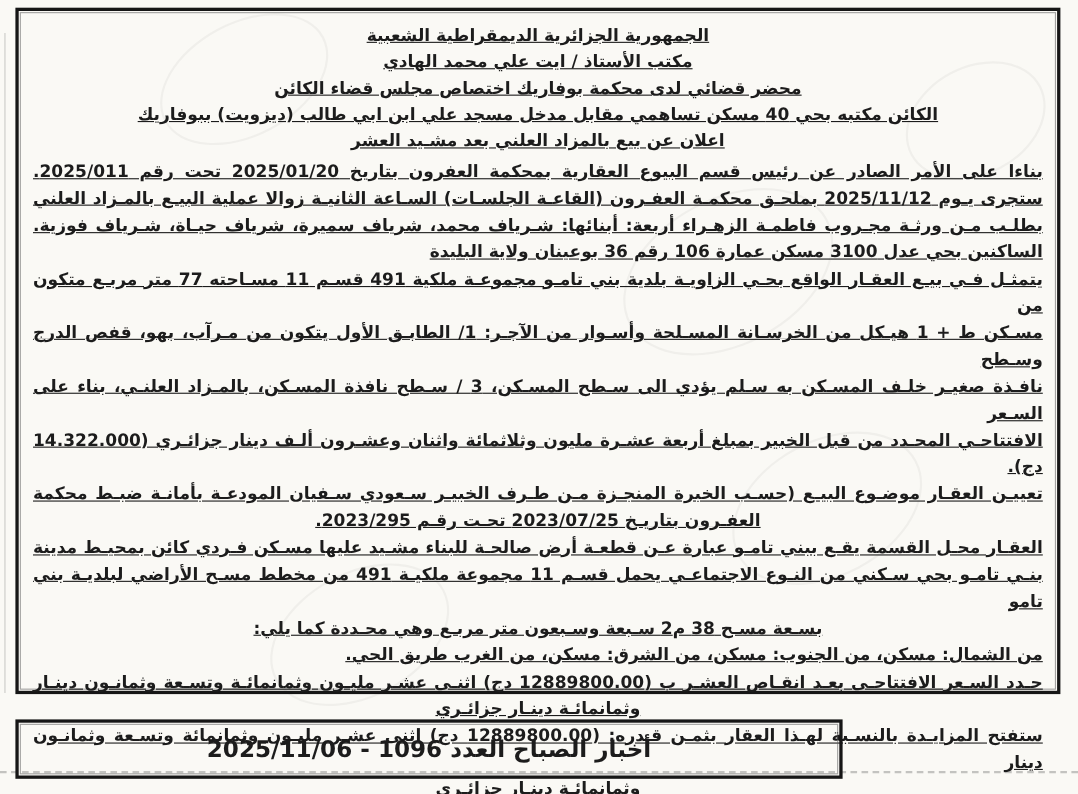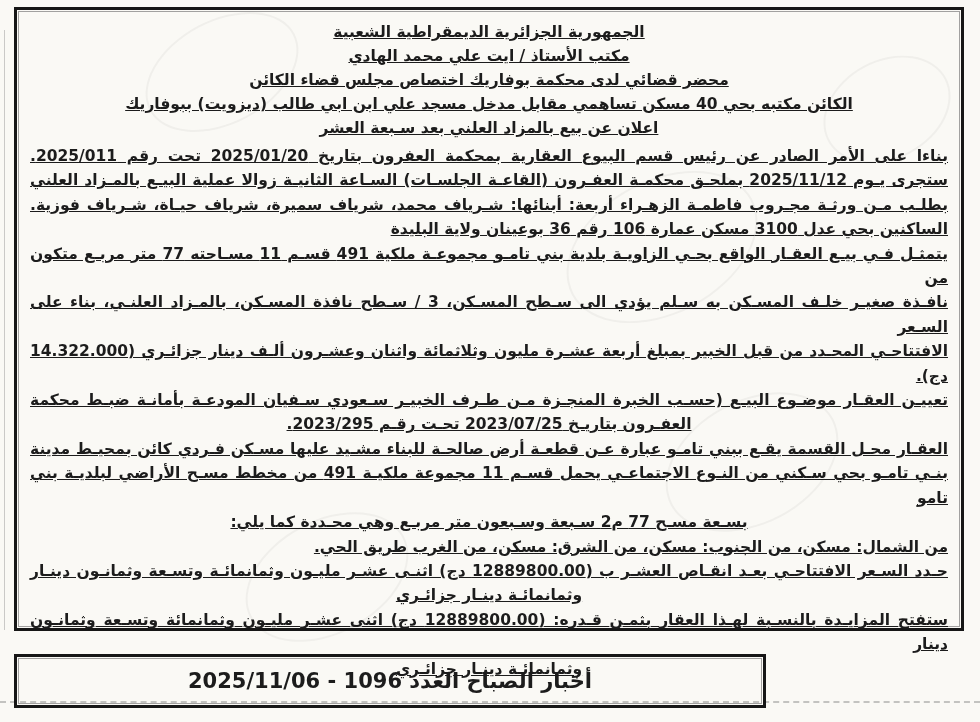--- a/index.html
+++ b/index.html
@@ -52,35 +52,36 @@
   <div class="edge-line"></div>
   <div class="scan-line"></div>
 
   <div class="main-box">
     <div class="inner">
 
       <div class="h-line">الجمهورية الجزائرية الديمقراطية الشعبية</div>
       <div class="h-line">مكتب الأستاذ / ايت علي محمد الهادي</div>
       <div class="h-line">محضر قضائي لدى محكمة بوفاريك اختصاص مجلس قضاء الكائن</div>
       <div class="h-line">الكائن مكتبه بحي 40 مسكن تساهمي مقابل مدخل مسجد علي ابن ابي طالب (ديزويت) ببوفاريك</div>
-      <div class="h-line">اعلان عن بيع بالمزاد العلني بعد سـبعة العشر</div>
+      <div class="h-line">اعلان عن بيع بالمزاد العلني بعد مشـيد العشر</div>
 
       <div class="body-sec">
         <div class="b-line just">بناءا على الأمر الصادر عن رئيس قسم البيوع العقارية بمحكمة العفرون بتاريخ 2025/01/20 تحت رقم 2025/011.</div>
         <div class="b-line just">ستجرى يـوم 2025/11/12 بملحـق محكمـة العفـرون (القاعـة الجلسـات) السـاعة الثانيـة زوالا عملية البيـع بالمـزاد العلني</div>
         <div class="b-line just">بطلـب مـن ورثـة مجـروب فاطمـة الزهـراء أربعة: أبنائها: شـرياف محمد، شرياف سميرة، شرياف حيـاة، شـرياف فوزية.</div>
         <div class="b-line right">الساكنين بحي عدل 3100 مسكن عمارة 106 رقم 36 بوعينان ولاية البليدة</div>
         <div class="b-line just">يتمثـل فـي بيـع العقـار الواقع بحـي الزاويـة بلدية بني تامـو مجموعـة ملكية 491 قسـم 11 مسـاحته 77 متر مربـع متكون من</div>
+        <div class="b-line just">مسـكن ط + 1 هيـكل من الخرسـانة المسـلحة وأسـوار من الآجـر: 1/ الطابـق الأول يتكون من مـرآب، بهو، قفص الدرج وسـطح</div>
         <div class="b-line just">نافـذة صغيـر خلـف المسـكن به سـلم يؤدي الى سـطح المسـكن، 3 / سـطح نافذة المسـكن، بالمـزاد العلنـي، بناء على السـعر</div>
         <div class="b-line just">الافتتاحـي المحـدد من قبل الخبير بمبلغ أربعة عشـرة مليون وثلاثمائة واثنان وعشـرون ألـف دينار جزائـري (14.322.000 دج).</div>
         <div class="b-line just">تعييـن العقـار موضـوع البيـع (حسـب الخبرة المنجـزة مـن طـرف الخبيـر سـعودي سـفيان المودعـة بأمانـة ضبـط محكمة</div>
         <div class="b-line center">العفـرون بتاريـخ 2023/07/25 تحـت رقـم 2023/295.</div>
         <div class="b-line just">العقـار محـل القسمة يقـع ببني تامـو عبارة عـن قطعـة أرض صالحـة للبناء مشـيد عليها مسـكن فـردي كائن بمحيـط مدينة</div>
         <div class="b-line just">بنـي تامـو بحي سـكني من النـوع الاجتماعـي يحمل قسـم 11 مجموعة ملكيـة 491 من مخطط مسـح الأراضي لبلديـة بني تامو</div>
-        <div class="b-line center">بسـعة مسـح 77 م2 سـبعة وسـبعون متر مربـع وهي محـددة كما يلي:</div>
+        <div class="b-line center">بسـعة مسـح 38 م2 سـبعة وسـبعون متر مربـع وهي محـددة كما يلي:</div>
         <div class="b-line right">من الشمال: مسكن، من الجنوب: مسكن، من الشرق: مسكن، من الغرب طريق الحي.</div>
         <div class="b-line just">حـدد السـعر الافتتاحـي بعـد انقـاص العشـر ب (12889800.00 دج) اثنـى عشـر مليـون وثمانمائـة وتسـعة وثمانـون دينـار</div>
         <div class="b-line center">وثمانمائـة دينـار جزائـري</div>
         <div class="b-line just">ستفتح المزايـدة بالنسـبة لهـذا العقار بثمـن قـدره: (12889800.00 دج) اثنى عشـر مليـون وثمانمائة وتسـعة وثمانـون دينار</div>
         <div class="b-line center">وثمانمائـة دينـار جزائـري</div>
 
       </div>
 
     </div>
   </div>

